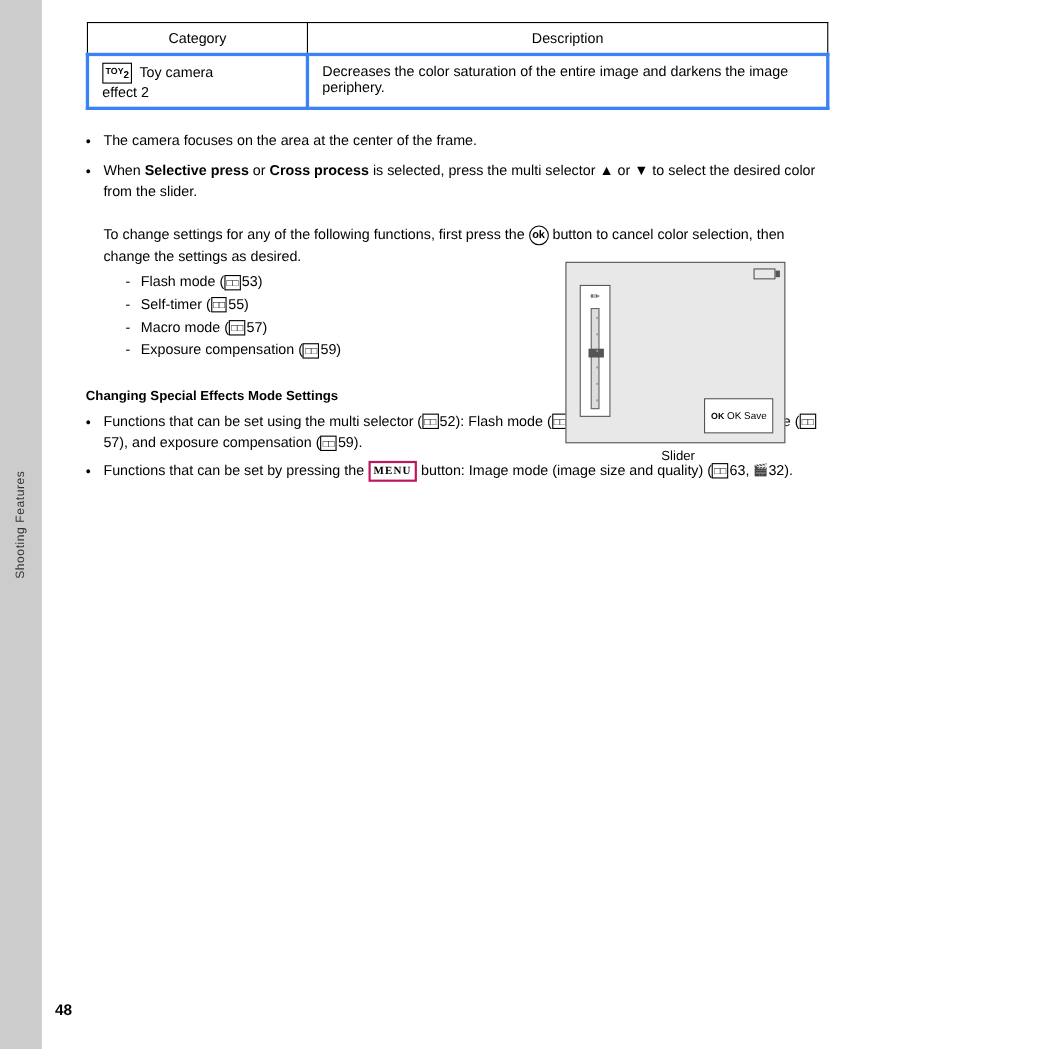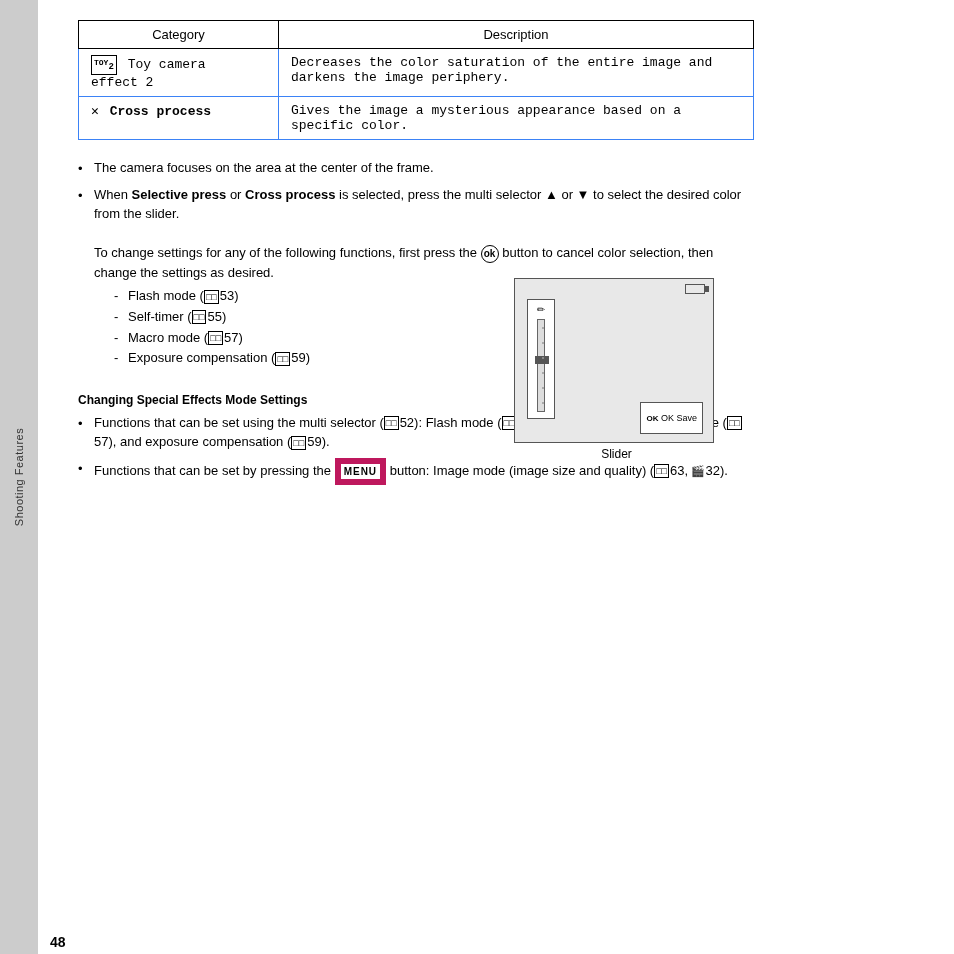--- a/index.html
+++ b/index.html
@@ -55,25 +55,24 @@
     }
     .info-table th {
       border: 1px solid #000;
       padding: 6px 12px;
       text-align: center;
       font-weight: normal;
       font-size: 13px;
       background: #fff;
     }
     .info-table td {
-      border: 1px solid #3b82f6;
+      border: 3px solid #3b82f6;
       padding: 6px 12px;
       vertical-align: top;
       font-size: 13px;
-      font-family: Liberation Mono, monospace;
     }
     .info-table td:first-child {
       width: 200px;
       font-weight: normal;
     }
 
     .effect-icon {
       display: inline-block;
       border: 1.5px solid #000;
       font-size: 9px;
@@ -274,33 +273,34 @@
       font-size: 12px;
       font-weight: bold;
       margin-bottom: 4px;
       margin-top: 20px;
       line-height: 1.3;
     }
 
     
     .page-number {
       position: absolute;
-      bottom: 4px;
+      bottom: 28px;
       left: 50px;
       font-size: 14px;
       font-weight: bold;
     }
     .menu-label {
       display: inline-block;
-      border: 6px solid #be185d;
+      border: 2px solid #be185d;
       font-size: 10px;
       font-weight: bold;
       padding: 0 3px;
       letter-spacing: 1px;
       vertical-align: middle;
+      font-family: Liberation Serif, serif;
     }
     .movie-icon {
       display: inline-block;
       font-size: 11px;
       vertical-align: middle;
     }
   </style>
 </head>
 <body>
 
@@ -320,27 +320,20 @@
         </tr>
       </thead>
       <tbody>
         <tr>
           <td>
             <span class="effect-icon"><span style="font-size:8px;vertical-align:super;">TOY</span>2</span>
             <span> Toy camera<br>effect 2</span>
           </td>
           <td>Decreases the color saturation of the entire image and darkens the image periphery.</td>
         </tr>
-        <tr>
-          <td>
-            <span class="cross-icon">✕</span>
-            <span> <strong>Cross process</strong></span>
-          </td>
-          <td>Gives the image a mysterious appearance based on a specific color.</td>
-        </tr>
       </tbody>
     </table>
 
     <div class="bullet-section">
 
       <div class="camera-diagram">
         <div class="camera-screen">
 
           <div class="camera-battery">
             <div class="battery-nub"></div>

